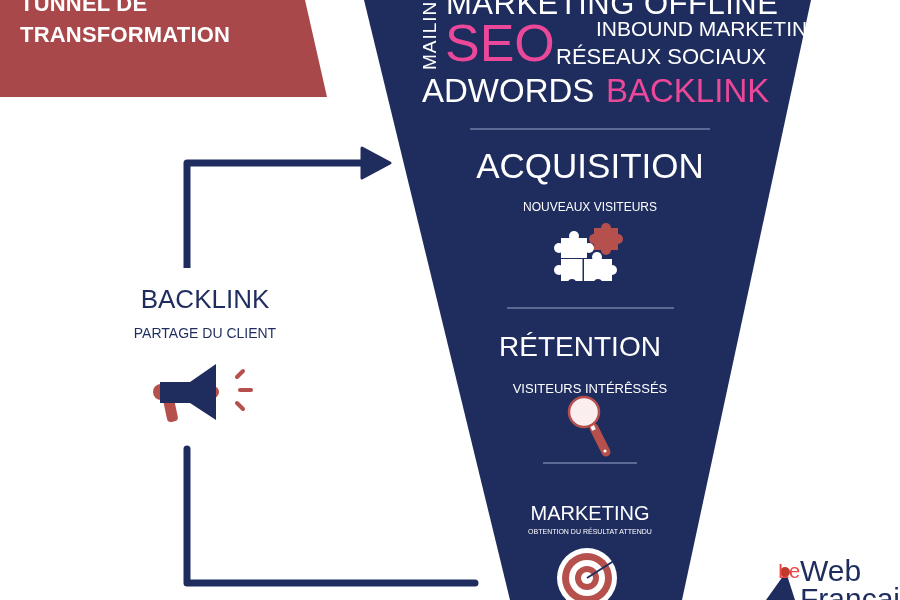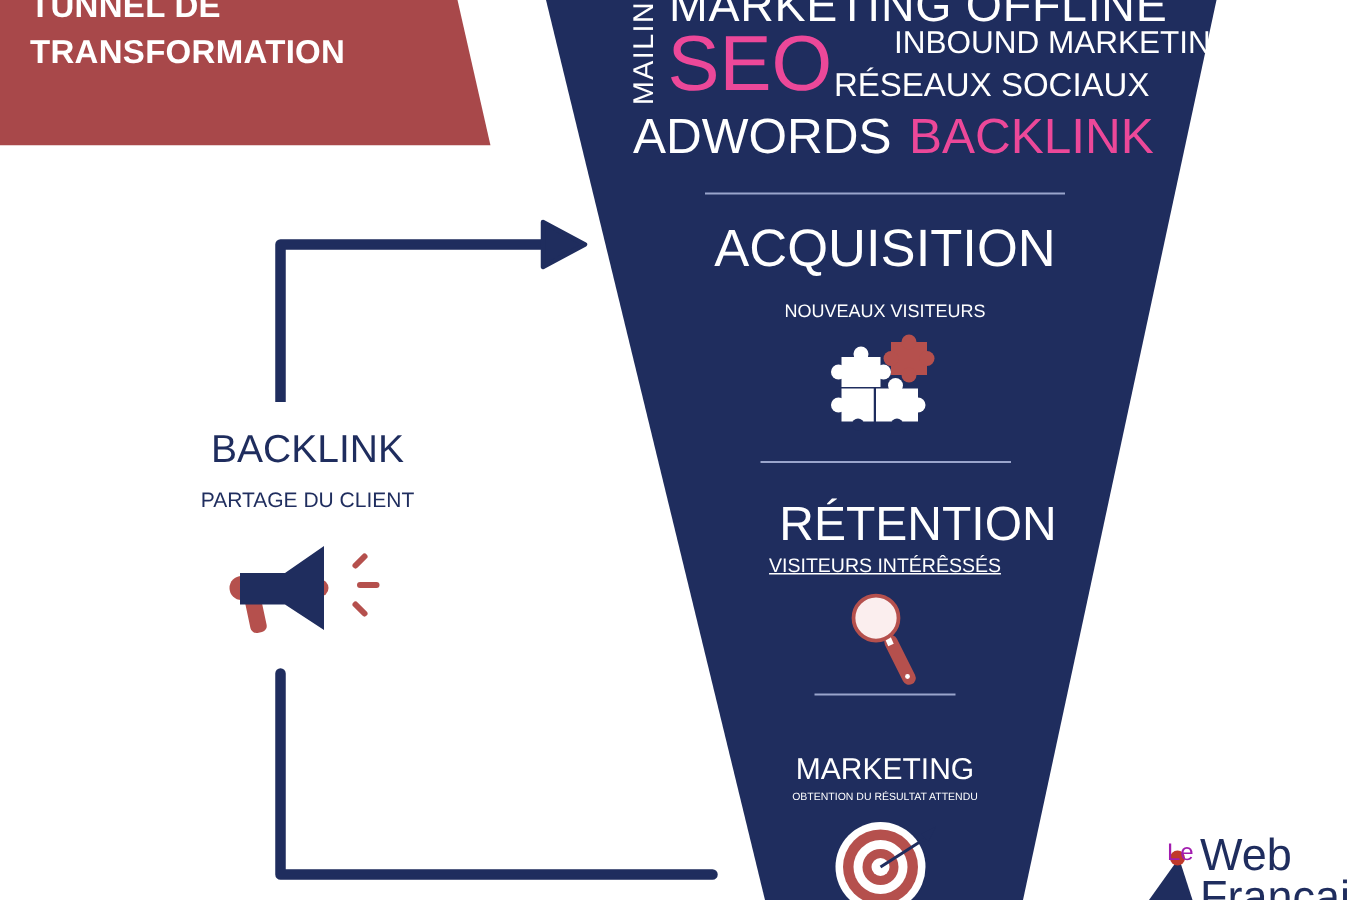--- a/index.html
+++ b/index.html
@@ -5,21 +5,21 @@
   html, body { margin:0; padding:0; }
   body { width:900px; height:600px; overflow:hidden; background:#ffffff; position:relative; font-family:"Liberation Sans", "DejaVu Sans", sans-serif; }
   .abs { position:absolute; }
   .banner { left:0; top:0; width:330px; height:97px; }
   .banner-text { left:20px; top:-12px; color:#ffffff; font-weight:bold; font-size:22px; line-height:31px; letter-spacing:0.2px; }
   .funnel { left:0; top:0; width:900px; height:600px; }
   .w { color:#ffffff; white-space:nowrap; }
   .r { color:#ec4899; white-space:nowrap; }
   .navy { color:#1f2d5e; }
   .center { text-align:center; }
-  .logo-le { font-size:16px; color:#a21caf; }
+  .logo-le { font-size:20px; color:#ef4444; }
   .logo-web { font-size:30px; color:#1f2d5e; }
 </style>
 </head>
 <body>
 
 <svg class="abs banner" viewBox="0 0 330 97" width="330" height="97">
   <polygon points="0,0 305,0 327,97 0,97" fill="#a8484a"></polygon>
 </svg>
 <div class="abs banner-text">
   <div>TUNNEL DE</div>
@@ -96,22 +96,22 @@
 <div class="abs w" style="left:446px; top:-14px; font-size:31px; letter-spacing:0.5px;">MARKETING OFFLINE</div>
 <div class="abs r" style="left:445px; top:15px; font-size:52px; line-height:56px;">SEO</div>
 <div class="abs w" style="left:557px; top:17px; font-size:21px;margin-left:39px;">INBOUND MARKETING</div>
 <div class="abs w" style="left:556px; top:44px; font-size:22px;">RÉSEAUX SOCIAUX</div>
 <div class="abs w" style="left:422px; top:72px; font-size:33px;">ADWORDS</div>
 <div class="abs r" style="left:606px; top:72px; font-size:33px;">BACKLINK</div>
 
 <div class="abs w center" style="left:440px; width:300px; top:146px; font-size:35px;">ACQUISITION</div>
 <div class="abs w center" style="left:440px; width:300px; top:200px; font-size:12px;">NOUVEAUX VISITEURS</div>
 
-<div class="abs w center" style="left:492px; width:240px; top:331px; font-size:32px;">RÉTENTION</div>
-<div class="abs w center" style="left:470px; width:240px; top:369px; font-size:13px;text-decoration:underline;">VISITEURS INTÉRÊSSÉS</div>
+<div class="abs w center" style="left:460px; width:240px; top:331px; font-size:28px;">RÉTENTION</div>
+<div class="abs w center" style="left:470px; width:240px; top:381px; font-size:13px;">VISITEURS INTÉRÊSSÉS</div>
 
 <div class="abs w center" style="left:490px; width:200px; top:502px; font-size:20px;">MARKETING</div>
 <div class="abs w center" style="left:490px; width:200px; top:528px; font-size:7px;">OBTENTION DU RÉSULTAT ATTENDU</div>
 
 <div class="abs navy center" style="left:120px; width:170px; top:284px; font-size:26px;">BACKLINK</div>
 <div class="abs navy center" style="left:110px; width:190px; top:325px; font-size:14px;">PARTAGE DU CLIENT</div>
 
 <div class="abs" style="left:778px; top:556px; width:122px; height:44px;">
   <span class="abs logo-le" style="left:0; top:4px;">Le</span>
   <span class="abs logo-web" style="left:22px; top:-2px;">Web</span>

